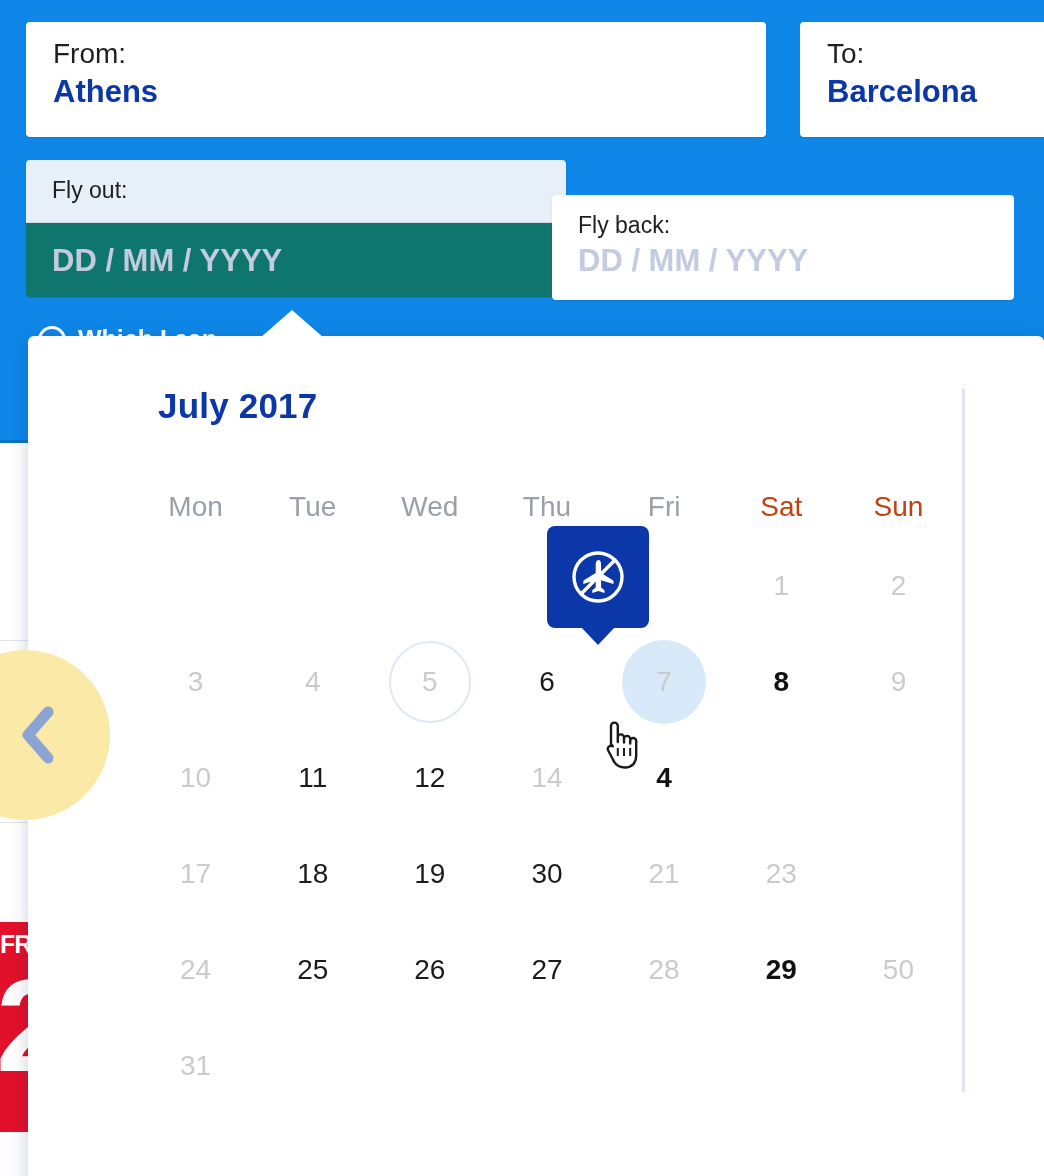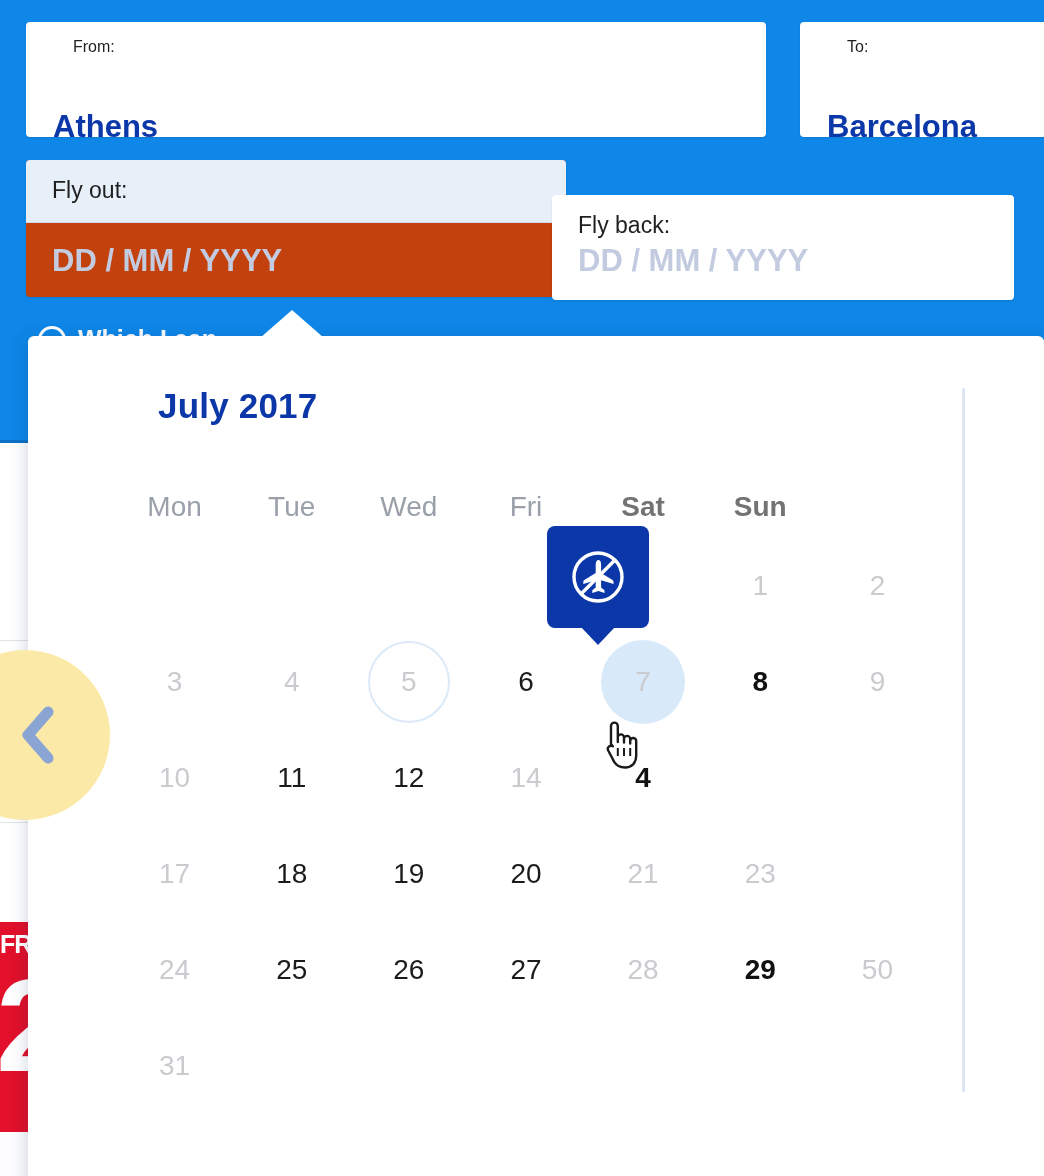--- a/index.html
+++ b/index.html
@@ -136,43 +136,41 @@
     position: absolute;
     background: #ffffff;
     border-radius: 4px;
     box-sizing: border-box;
     box-shadow: 0 1px 2px rgba(0,0,0,0.10);
   }
   .field-label {
     position: absolute;
     left: 27px;
     top: 16px;
-    font-size: 16px;
+    font-size: 28px;
     color: #1f1f1f;
     font-weight: normal;
-    margin-left: 20px;
   }
   .field-value {
     position: absolute;
     left: 27px;
     top: 52px;
     font-size: 31px;
     font-weight: bold;
     color: #0b37a8;
     white-space: nowrap;
-    margin-top: 35px;
   }
 
   #field-from { left: 26px;  top: 22px;  width: 740px; height: 115px; }
   #field-to   { left: 800px; top: 22px;  width: 300px; height: 115px; }
 
   
   #field-flyout {
     left: 26px; top: 160px; width: 540px; height: 137px;
-    background: #c2410c;
+    background: #0f766e;
   }
   #field-flyout .date-label-band {
     position: absolute;
     left: 0; top: 0; right: 0; height: 62px;
     background: #e7eff8;
     border-radius: 4px 4px 0 0;
     border-bottom: 1px solid #cfdcea;
   }
   #field-flyback {
     left: 552px; top: 195px; width: 462px; height: 105px;
@@ -253,21 +251,21 @@
     left: 934px;
     top: 52px;
     width: 3px;
     height: 704px;
     background: #dde5f0;
     border-radius: 2px;
   }
 
   .cal-grid {
     position: absolute;
-    left: 88px;
+    left: 109px;
     top: 140px;
     width: 820px;
   }
   .cal-row {
     display: grid;
     grid-template-columns: repeat(7, 1fr);
   }
   .cal-head-row .cal-cell {
     height: 62px;
   }
@@ -278,22 +276,22 @@
     align-items: center;
     justify-content: center;
     font-size: 28px;
   }
   .dow {
     color: #9aa0aa;
     font-size: 28px;
     font-weight: normal;
   }
   .dow.weekend {
-    color: #737373;
-    font-weight: bold;
+    color: #c2410c;
+    font-weight: normal;
   }
   .day-num {
     position: relative;
     z-index: 2;
   }
   .day-muted  { color: #c9cbcf; font-weight: normal; }
   .day-normal { color: #1b1b1b; font-weight: normal; }
   .day-strong { color: #111111; font-weight: bold; }
   .day-empty  { color: transparent; }
 
@@ -434,20 +432,23 @@
           <div class="cal-cell">
             <span class="dow">Mon</span>
           </div>
           <div class="cal-cell">
             <span class="dow">Tue</span>
           </div>
           <div class="cal-cell">
             <span class="dow">Wed</span>
           </div>
           <div class="cal-cell">
+            <span class="dow">Thu</span>
+          </div>
+          <div class="cal-cell">
             <span class="dow">Fri</span>
           </div>
           <div class="cal-cell">
             <span class="dow weekend">Sat</span>
           </div>
           <div class="cal-cell">
             <span class="dow weekend">Sun</span>
           </div>
         </div>
       <div id="cal-body">
@@ -520,21 +521,21 @@
             <div class="cal-cell">
               <span class="day-num day-muted">17</span>
             </div>
             <div class="cal-cell">
               <span class="day-num day-normal">18</span>
             </div>
             <div class="cal-cell">
               <span class="day-num day-normal">19</span>
             </div>
             <div class="cal-cell">
-              <span class="day-num day-normal">20</span>
+              <span class="day-num day-normal">30</span>
             </div>
             <div class="cal-cell">
               <span class="day-num day-muted">21</span>
             </div>
             <div class="cal-cell">
               <span class="day-num day-muted">23</span>
             </div>
           </div>
           <div class="cal-row">
             <div class="cal-cell">

